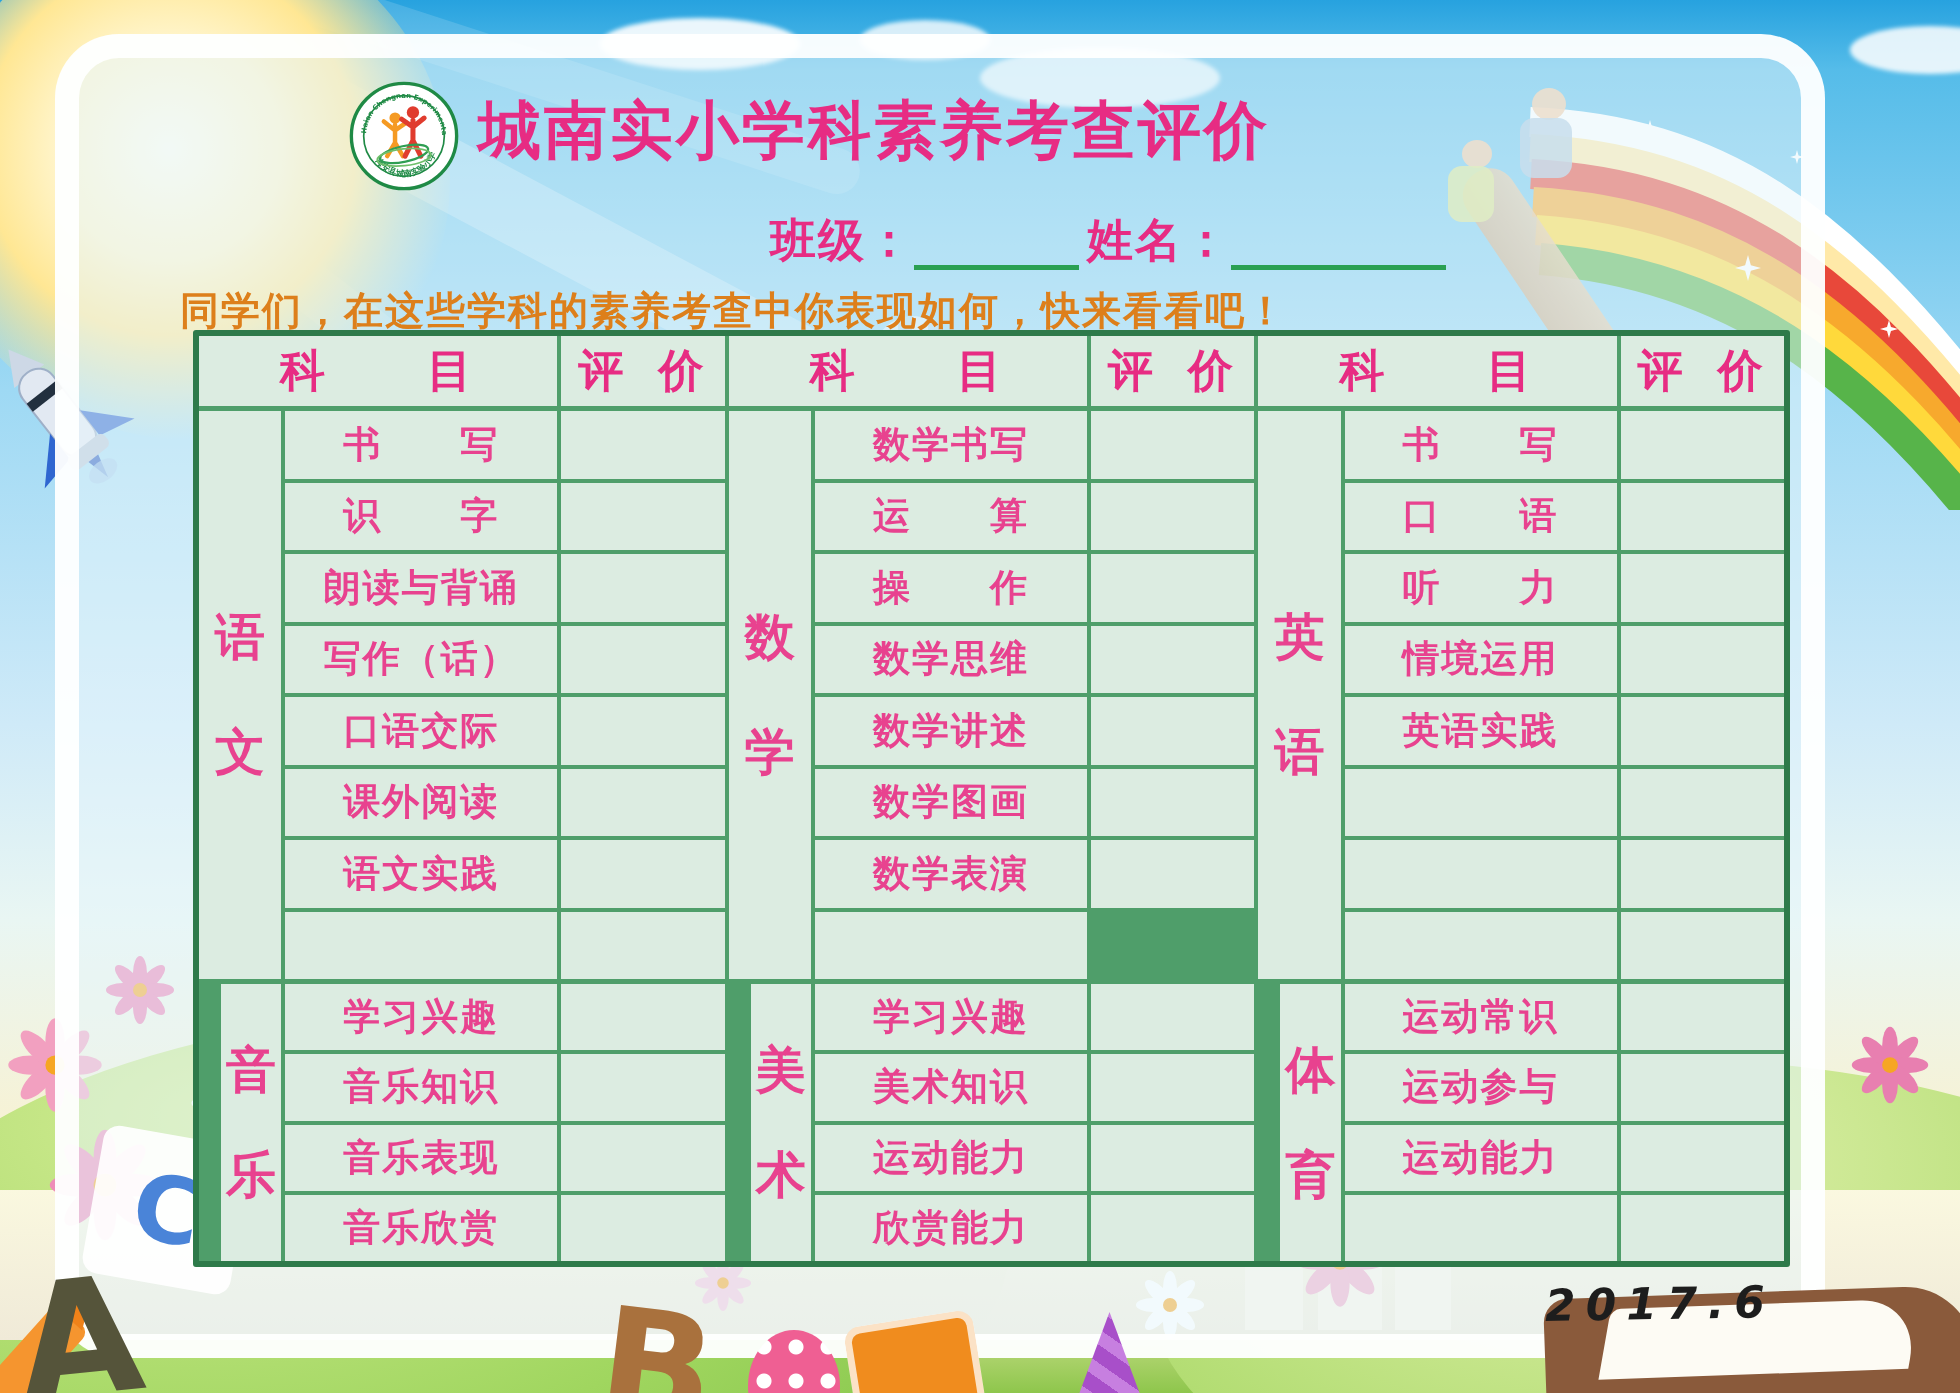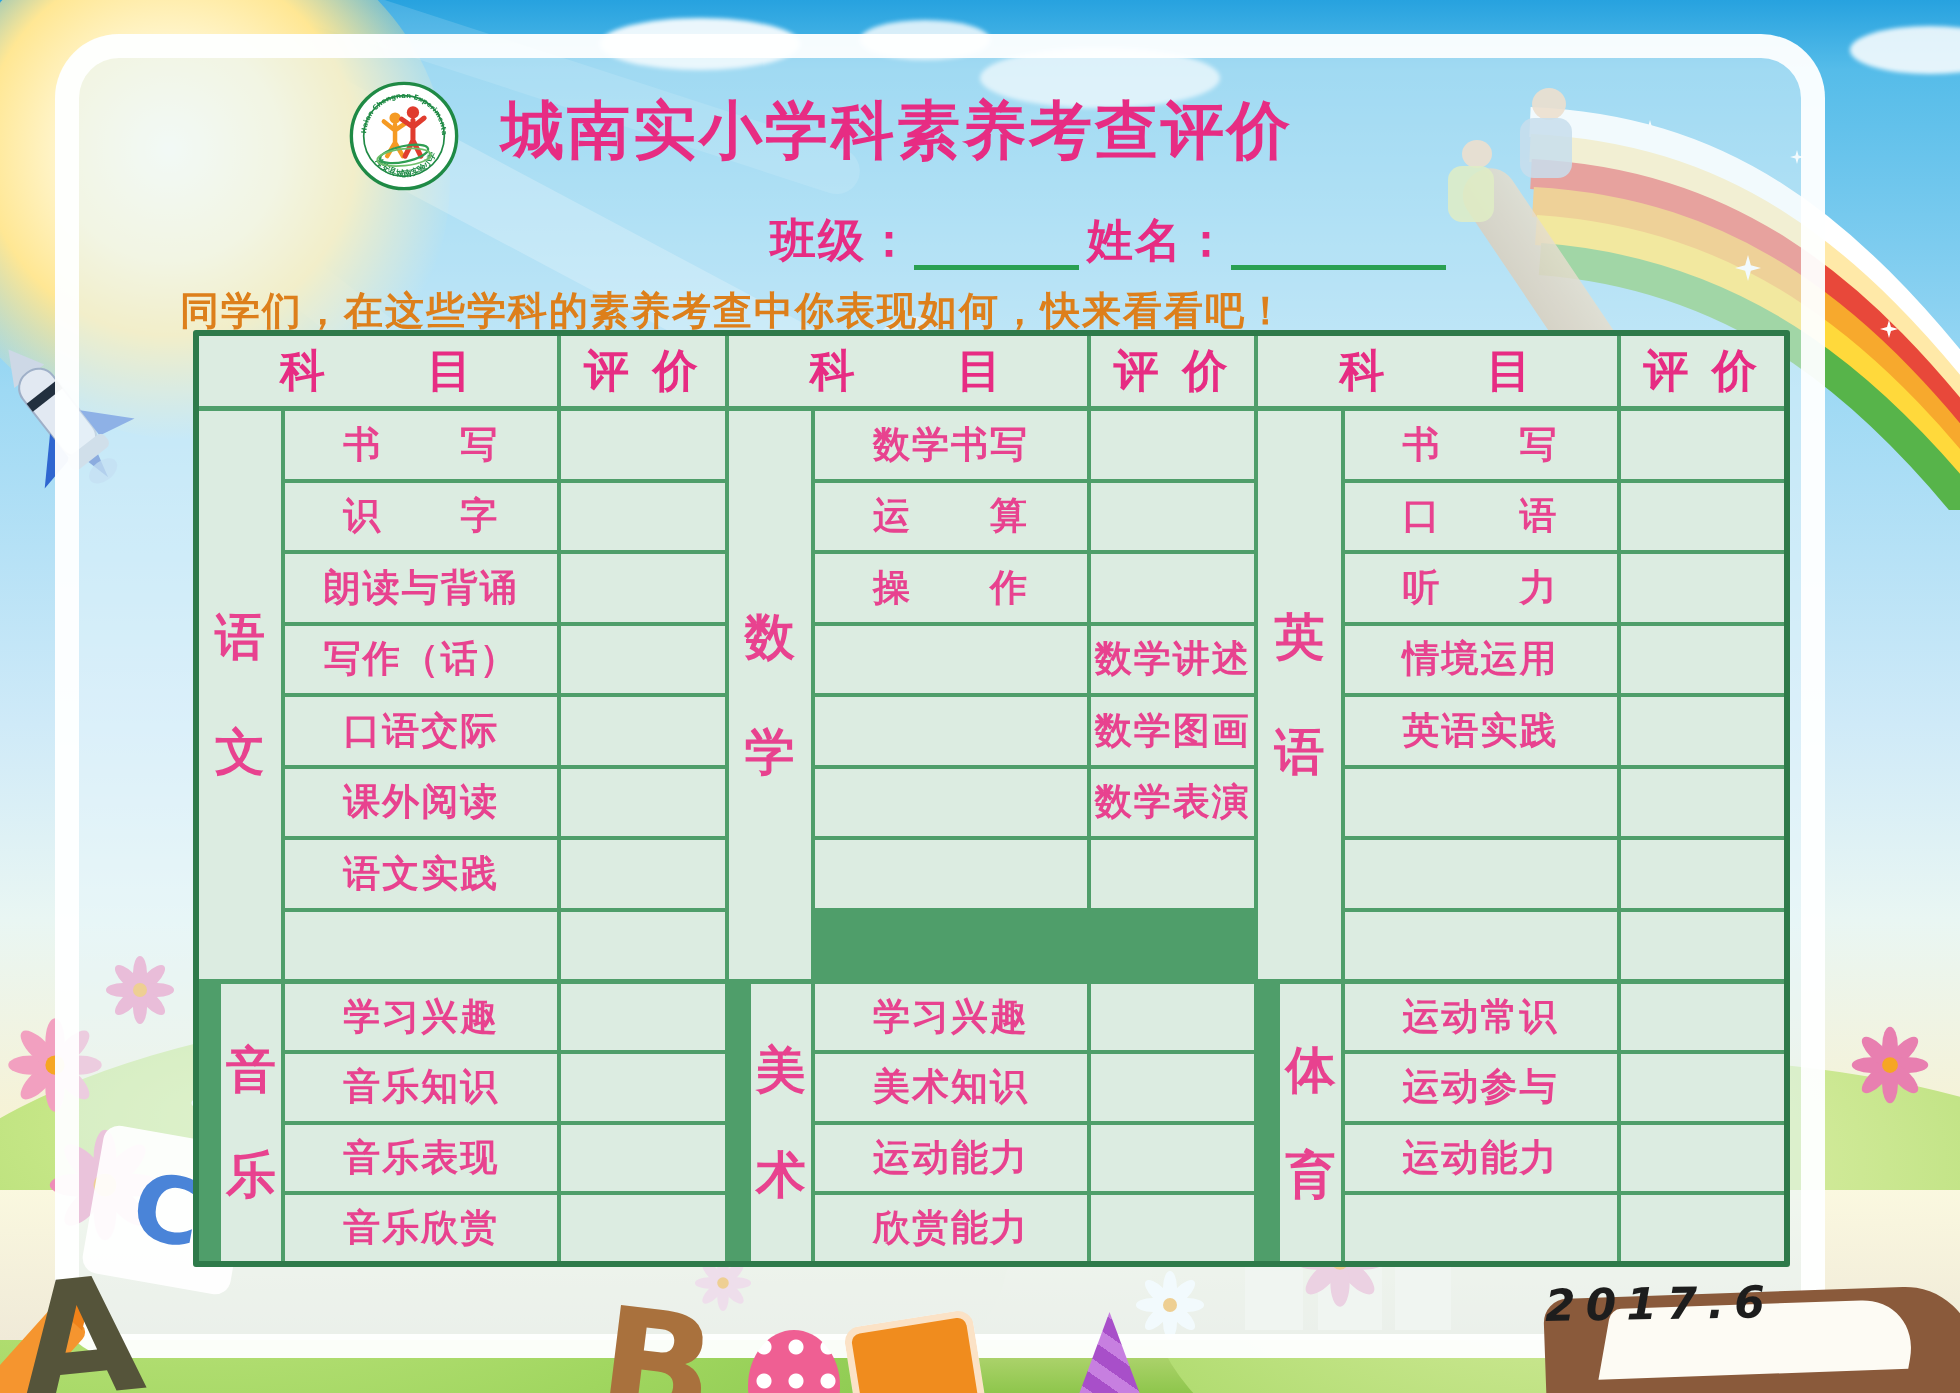--- a/index.html
+++ b/index.html
@@ -45,36 +45,36 @@
   .book::before{content:"";position:absolute;left:60px;top:12px;width:310px;height:70px;background:#fdfbf4;border-radius:10px 60px 0 0;transform:skewX(-12deg);}
 
   
   .panel{position:absolute;left:55px;top:34px;width:1770px;height:1324px;
     border:24px solid rgba(255,255,255,.92);border-radius:64px;
     background:rgba(230,245,252,.52);}
 
   
   .logo{position:absolute;left:348px;top:80px;width:112px;height:112px;}
   .title{position:absolute;left:478px;top:88px;width:744px;text-align:center;
-    font-size:63px;font-weight:800;color:#e72c83;letter-spacing:3px;white-space:nowrap;margin-left:23px;}
+    font-size:63px;font-weight:800;color:#e72c83;letter-spacing:3px;white-space:nowrap;}
   .idline{position:absolute;left:770px;top:210px;display:flex;align-items:flex-end;
     font-size:46px;font-weight:800;color:#e72c83;letter-spacing:2px;}
   .fill{height:54px;border-bottom:5px solid #2aa052;margin:0 8px 2px 0;}
   .fill.class{width:165px;}
   .fill.name{width:215px;}
   .subtitle{position:absolute;left:180px;top:284px;font-size:39px;font-weight:700;
     color:#dd7f1b;letter-spacing:2px;white-space:nowrap;}
   .date{position:absolute;left:1545px;top:1278px;font-size:44px;font-weight:600;
     color:#1d1d1d;letter-spacing:10px;transform:rotate(-1deg);font-style:italic;}
 
   
   .etable{position:absolute;left:193px;top:330px;width:1597px;height:937px;
     background:#4f9e6a;border:6px solid #2e7a4a;border-radius:3px;
     display:flex;flex-direction:column;gap:5px;}
-  .t-header{height:70px;flex:none;display:flex;gap:4px;}
+  .t-header{height:70px;flex:none;display:flex;gap:4px;font-family:Liberation Mono, monospace;}
   .hgroup{flex:1;display:grid;grid-template-columns:366fr 167fr;gap:4px;}
   .t-body{display:flex;gap:4px;}
   .t-body.top{flex:none;height:568px;}
   .t-body.bottom{flex:1;}
   .bgroup{flex:1;display:grid;grid-template-columns:84fr 278fr 167fr;gap:4px;}
   .top .bgroup{grid-template-rows:repeat(8,1fr);}
   .bottom .bgroup{grid-template-rows:repeat(4,1fr);}
   .cell{background:rgba(255,255,255,.8);display:flex;align-items:center;justify-content:center;}
   .cell.hsub,.cell.heval{font-size:45px;font-weight:800;color:#e72c83;letter-spacing:4px;white-space:pre;}
   .cell.subject{grid-row:1/span 8;font-size:50px;font-weight:800;color:#e8428f;
@@ -288,20 +288,21 @@
       <div class="bgroup">
         <div class="cell item">数学书写</div>
         <div class="cell subject">
             <span>数学</span>
           </div>
         <div class="cell eval"></div>
         <div class="cell item">运　　算</div>
         <div class="cell eval"></div>
         <div class="cell item">操　　作</div>
         <div class="cell eval"></div>
+        <div class="cell item">数学思维</div>
         <div class="cell eval"></div>
         <div class="cell item">数学讲述</div>
         <div class="cell eval"></div>
         <div class="cell item">数学图画</div>
         <div class="cell eval"></div>
         <div class="cell item">数学表演</div>
         <div class="cell eval"></div>
         <div class="cell eval"></div>
       </div>
 

